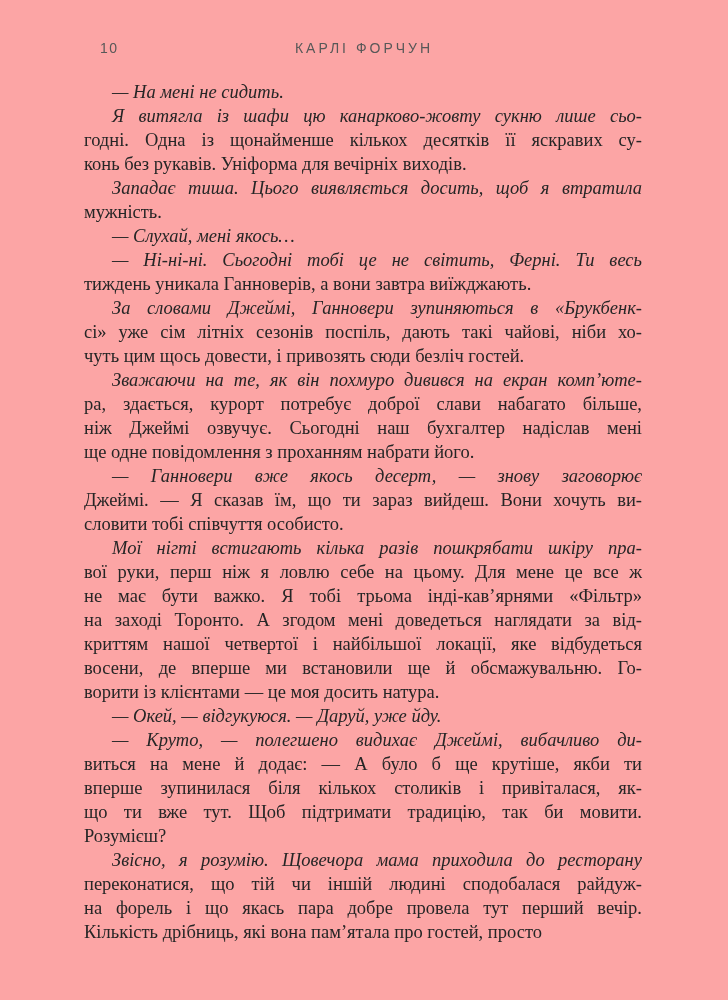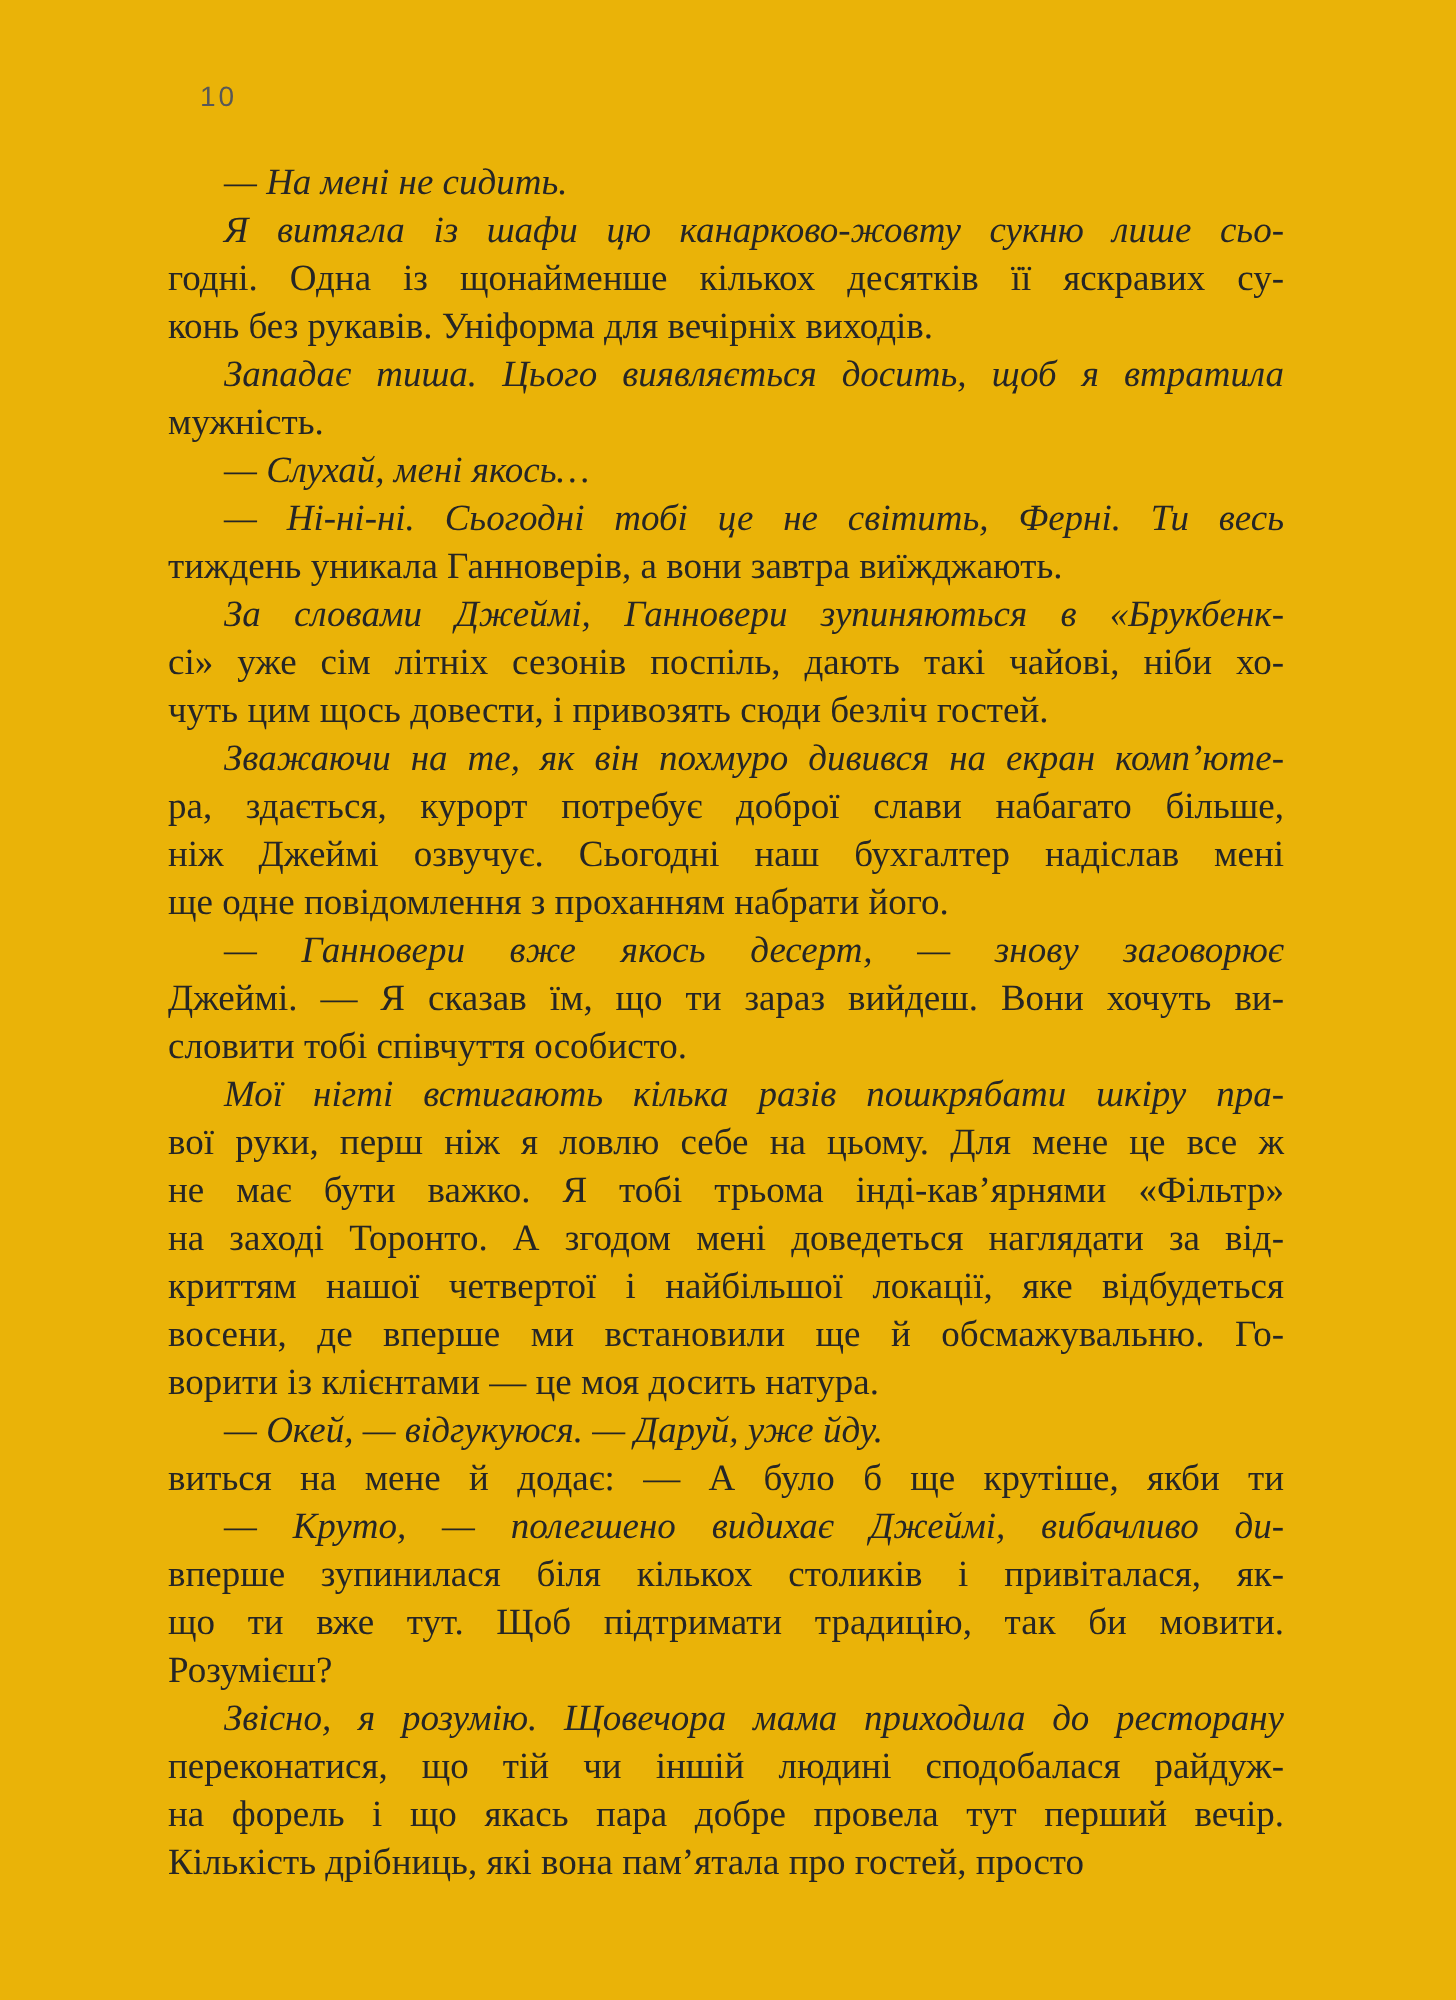--- a/index.html
+++ b/index.html
@@ -1,21 +1,21 @@
 <!DOCTYPE html>
 <html lang="uk"><head>
 <meta charset="utf-8">
 <style>
   html, body { margin: 0; padding: 0; background: #ffffff; }
 
   .page {
     position: relative;
     width: 728px;
     height: 1000px;
-    background: #eab308;
+    background: #fca5a5;
     overflow: hidden;
     font-family: "Liberation Serif", "DejaVu Serif", serif;
   }
 
   .running-header {
     position: absolute;
     top: 40px;
     left: 0;
     width: 100%;
     height: 20px;
@@ -63,20 +63,21 @@
   
   .line.first { text-indent: 28px; font-style: italic; }
 </style>
 </head>
 <body>
 
 <div class="page">
 
   <div class="running-header">
     <span class="page-number">10</span>
+    <div class="header-title">КАРЛІ ФОРЧУН</div>
   </div>
 
   <div class="text-block">
       <div class="paragraph">
         <div class="line first">— На мені не сидить.</div>
       </div>
       <div class="paragraph">
         <div class="line first just">Я витягла із шафи цю канарково-жовту сукню лише сьо-</div>
         <div class="line just">годні. Одна із щонайменше кількох десятків її яскравих су-</div>
         <div class="line">конь без рукавів. Уніформа для вечірніх виходів.</div>
@@ -114,22 +115,22 @@
         <div class="line just">не має бути важко. Я тобі трьома інді-кав’ярнями «Фільтр»</div>
         <div class="line just">на заході Торонто. А згодом мені доведеться наглядати за від-</div>
         <div class="line just">криттям нашої четвертої і найбільшої локації, яке відбудеться</div>
         <div class="line just">восени, де вперше ми встановили ще й обсмажувальню. Го-</div>
         <div class="line">ворити із клієнтами — це моя досить натура.</div>
       </div>
       <div class="paragraph">
         <div class="line first">— Окей, — відгукуюся. — Даруй, уже йду.</div>
       </div>
       <div class="paragraph">
+        <div class="line first just">— Круто, — полегшено видихає Джеймі, вибачливо ди-</div>
         <div class="line just">виться на мене й додає: — А було б ще крутіше, якби ти</div>
-        <div class="line first just">— Круто, — полегшено видихає Джеймі, вибачливо ди-</div>
         <div class="line just">вперше зупинилася біля кількох столиків і привіталася, як-</div>
         <div class="line just">що ти вже тут. Щоб підтримати традицію, так би мовити.</div>
         <div class="line">Розумієш?</div>
       </div>
       <div class="paragraph">
         <div class="line first just">Звісно, я розумію. Щовечора мама приходила до ресторану</div>
         <div class="line just">переконатися, що тій чи іншій людині сподобалася райдуж-</div>
         <div class="line just">на форель і що якась пара добре провела тут перший вечір.</div>
         <div class="line">Кількість дрібниць, які вона пам’ятала про гостей, просто</div>
       </div>

